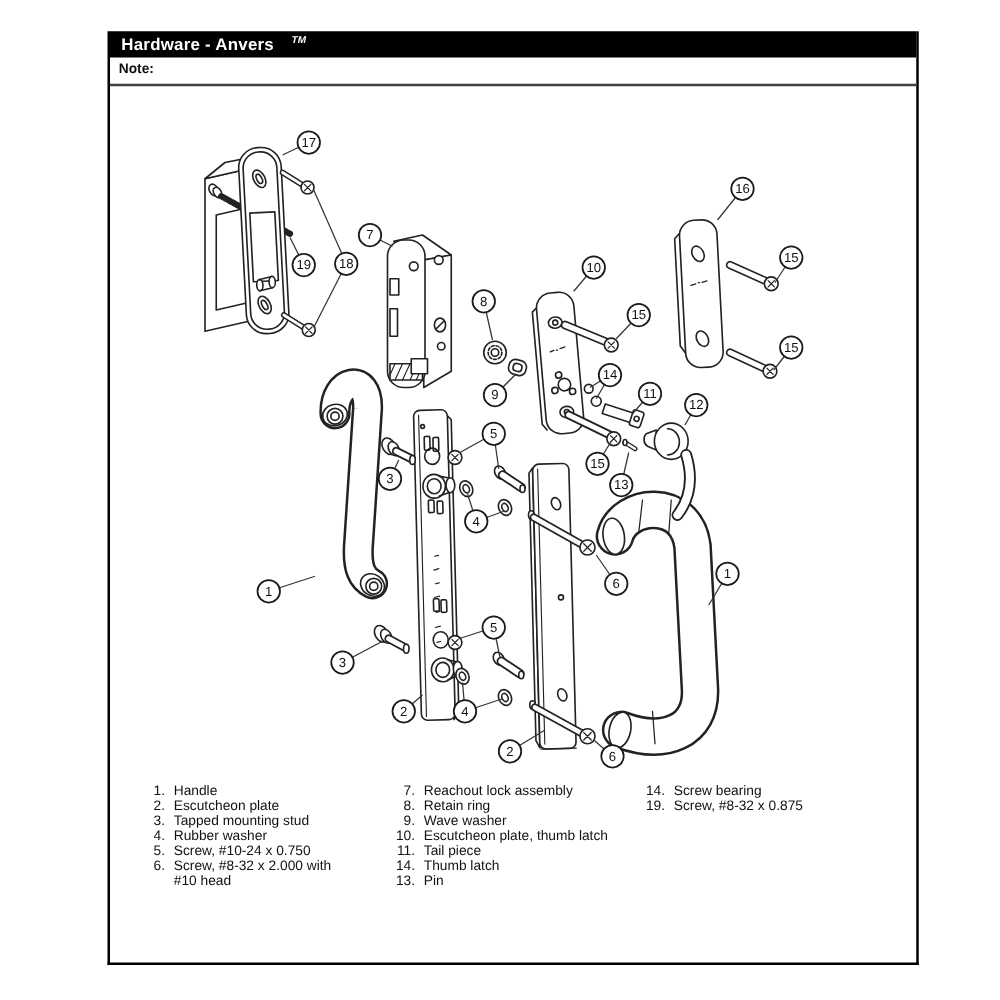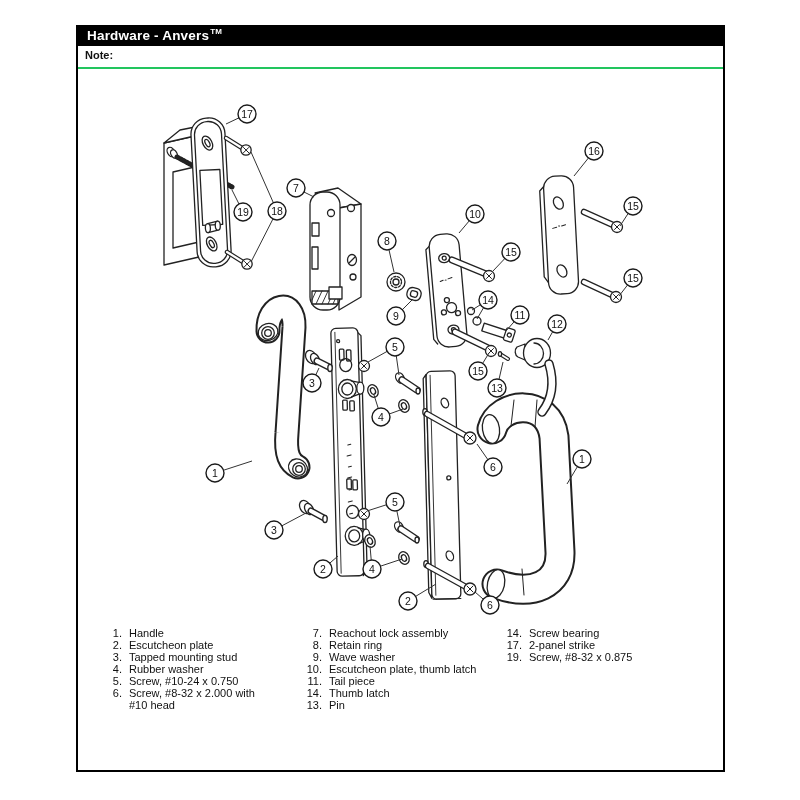--- a/index.html
+++ b/index.html
@@ -3,32 +3,32 @@
 <meta charset="utf-8">
 <style>
   html,body { margin:0; padding:0; }
   body {
     width:800px; height:800px; background:#fff;
     font-family:"Liberation Sans", sans-serif; color:#111;
   }
   .page { position:relative; width:800px; height:800px; overflow:hidden; background:#fff; }
 
   .frame {
-    position:absolute; left:76px; top:25px; width:645px; height:745px;
+    position:absolute; left:86px; top:25px; width:645px; height:745px;
     border:2px solid #000; border-top:none;
   }
   .header-bar {
     position:absolute; left:0; top:0; width:100%; height:21px; background:#000;
     color:#fff; display:flex; align-items:center; padding-left:9px; box-sizing:border-box;
     font-size:13.5px; font-weight:bold; letter-spacing:.2px;
   }
-  .tm { font-size:8px; line-height:1; margin-left:1px; position:relative; top:-4px; font-weight:bold; }
+  .tm { font-size:8px; line-height:1; margin-left:14px; position:relative; top:-4px; font-weight:bold;font-style:italic; }
   .note-box {
     position:absolute; left:0; top:21px; width:100%; box-sizing:border-box;
-    border-bottom:2px solid #22c55e; padding:3px 8px 4px 7px;
+    border-bottom:2px solid #404040; padding:3px 8px 4px 7px;
     font-size:11px; line-height:13.5px;
   }
   .note-label { font-weight:bold; display:block; }
 
   .parts-list { position:absolute; left:18px; top:602px; display:flex; }
   .pl-col  { width:200px; }
   .pl-col:last-child { width:214px; }
   .pl-item { display:flex; font-size:11px; line-height:12px; }
   .pl-num  { width:26px; text-align:right; margin-right:7px; flex:none; }
   .pl-text { flex:1; }
@@ -108,24 +108,20 @@
           </div>
           <div class="pl-item">
             <span class="pl-num">13.</span>
             <span class="pl-text">Pin</span>
           </div>
         </div>
         <div class="pl-col">
           <div class="pl-item">
             <span class="pl-num">14.</span>
             <span class="pl-text">Screw bearing</span>
-          </div>
-          <div class="pl-item">
-            <span class="pl-num">17.</span>
-            <span class="pl-text">2-panel strike</span>
           </div>
           <div class="pl-item">
             <span class="pl-num">19.</span>
             <span class="pl-text">Screw, #8-32 x 0.875</span>
           </div>
         </div>
       </div>
   </div>
 
   <svg class="diagram" width="800" height="800" viewBox="0 0 800 800">

